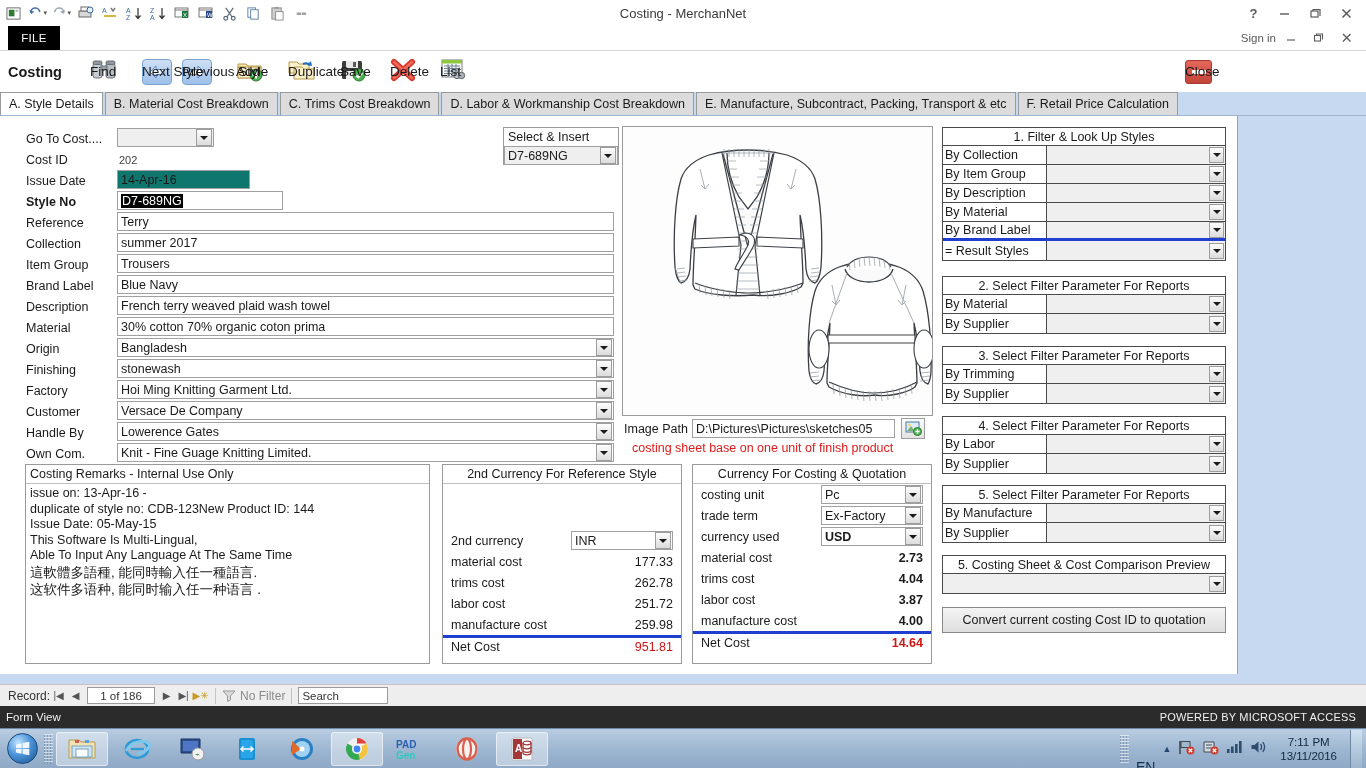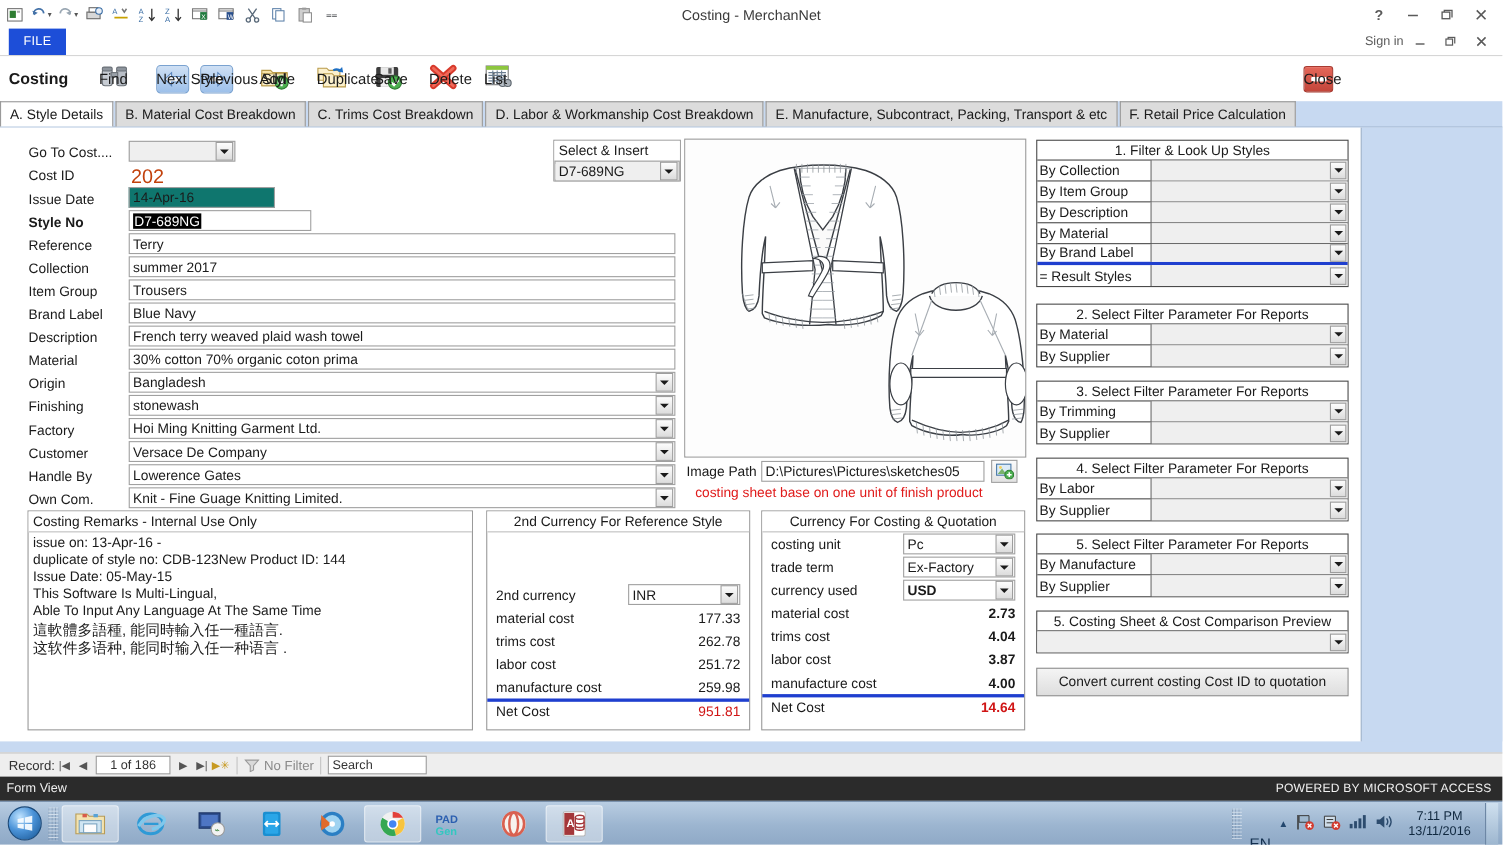--- a/index.html
+++ b/index.html
@@ -40,21 +40,21 @@
   }
   .winbtn svg { display:block; }
 
   
   .filerow {
     position:absolute; left:0; top:26px; width:1366px; height:24px;
     background:#ffffff;
   }
   .filetab {
     position:absolute; left:8px; top:0; width:52px; height:24px;
-    background:#1d4ed8; color:#ffffff;
+    background:#000000; color:#ffffff;
     display:flex; align-items:center; justify-content:center;
     font-size:11.5px; letter-spacing:.3px;
   }
   .signin-grp {
     position:absolute; right:6px; top:1px; height:22px;
     display:flex; align-items:center; gap:2px;
     color:#5a5a5a; font-size:11.5px;
   }
   .signin-grp .mini {
     width:26px; height:20px; display:flex; align-items:center; justify-content:center;
@@ -124,21 +124,21 @@
   .lbl {
     position:absolute; font-size:12.5px; color:#1a1a1a; white-space:nowrap;
   }
   .txt {
     position:absolute; border:1px solid #a0a0a0; background:#ffffff;
     font-size:12.5px; color:#1a1a1a; padding:0 3px;
     display:flex; align-items:center; height:19px;
   }
   .txt.gray { background:#0f766e; }
   .plain {
-    position:absolute; font-size:18px; color:#c2410c; display:flex; align-items:center; height:18px;
+    position:absolute; font-size:11px; color:#404040; display:flex; align-items:center; height:18px;
   }
   .txt.sel { background:#ffffff; }
   .txt.sel .selspan { background:#000000; color:#ffffff; padding:0 1px; }
   .combo {
     position:absolute; border:1px solid #a0a0a0; background:#ffffff;
     height:19px; display:flex; align-items:center;
     font-size:12.5px; color:#1a1a1a;
   }
   .combo .val { flex:1; padding:0 3px; overflow:hidden; white-space:nowrap; }
   .combo .arrow {

